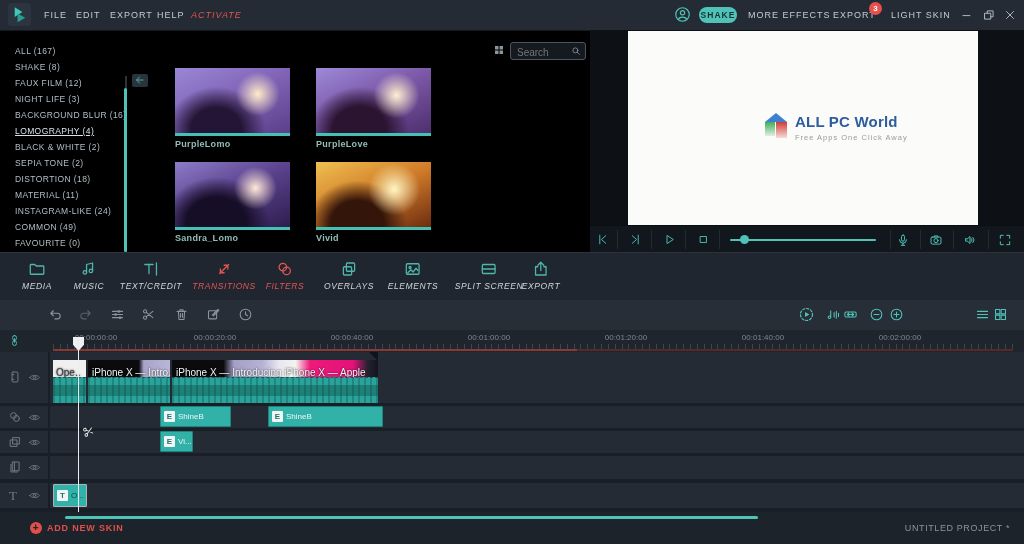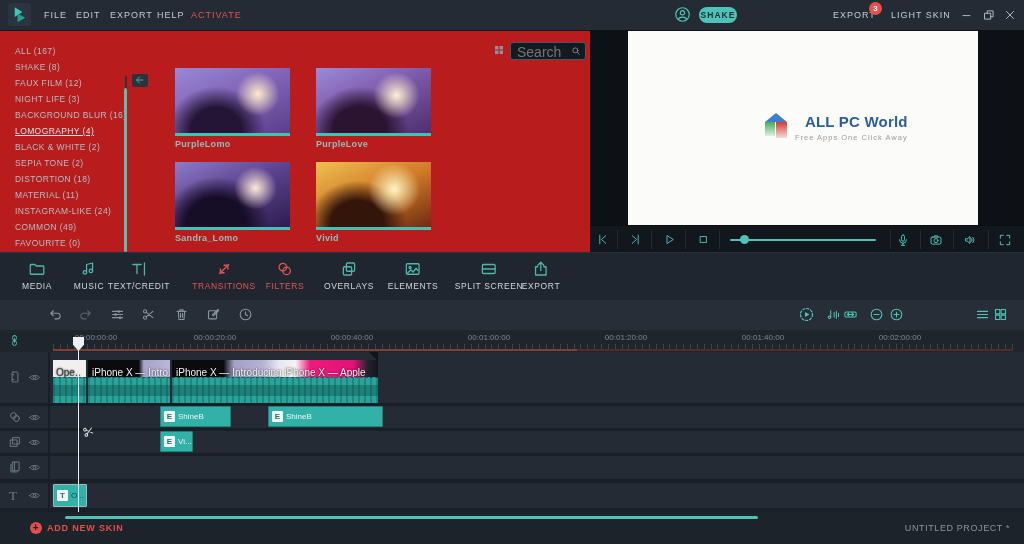--- a/index.html
+++ b/index.html
@@ -1,58 +1,58 @@
 <!DOCTYPE html>
 <html><head>
 <meta charset="utf-8">
 <style>
   html,body{margin:0;padding:0;background:#10141a;}
   #app{position:relative;width:1024px;height:544px;overflow:hidden;
-       font-family:"Liberation Sans",sans-serif;background:#b91c1c;color:#aeb8c0;
+       font-family:"Liberation Sans",sans-serif;background:#000000;color:#aeb8c0;
        -webkit-font-smoothing:antialiased;}
   .abs{position:absolute;}
   svg.ic{display:block;stroke:currentColor;fill:none;stroke-width:1.7;stroke-linecap:round;stroke-linejoin:round;}
   
   .titlebar{position:absolute;left:0;top:0;width:1024px;height:30px;background:#242b34;border-bottom:1px solid #141920;}
   .logo{position:absolute;left:8px;top:3px;width:23px;height:23px;background:#2b343f;border-radius:3px;}
   .menu{position:absolute;top:0;height:30px;line-height:30px;font-size:9px;letter-spacing:1px;color:#c3ccd2;cursor:default;}
-  .menu.red{color:#e25552;}
+  .menu.red{color:#e25552;font-style:italic;}
   .save-btn{position:absolute;left:699px;top:7px;width:38px;height:16px;background:#4fc3b8;border-radius:9px;
             color:#17332f;font-size:8.5px;font-weight:bold;letter-spacing:1px;text-align:center;line-height:16px;}
   .badge{position:absolute;left:869px;top:2px;min-width:13px;height:13px;border-radius:7px;background:#e8504d;
          color:#fff;font-size:8px;font-weight:bold;text-align:center;line-height:13px;}
   .winbtn{position:absolute;top:8px;width:14px;height:14px;color:#aeb8c0;}
   
   .side-item{position:absolute;left:15px;height:14px;font-size:8.5px;letter-spacing:.4px;color:#b3bec5;white-space:nowrap;}
   .side-item.sel{color:#d9e2e6;text-decoration:underline;}
   .side-track{position:absolute;left:125px;top:46px;width:2px;height:200px;background:#2b333c;}
   .side-scroll{position:absolute;left:124px;top:58px;width:3px;height:164px;background:#4fc3b8;border-radius:2px;}
   .back-btn{position:absolute;left:132px;top:44px;width:16px;height:13px;background:#2b333d;border-radius:2px;color:#4fc3b8;}
   
   .search{position:absolute;left:510px;top:42px;width:74px;height:16px;background:#151a20;border:1px solid #4c565f;border-radius:3px;}
-  .search input{position:absolute;left:4px;top:0;width:56px;height:16px;border:0;background:transparent;color:#9aa5ad;font-size:14px;outline:none;font-family:"Liberation Sans",sans-serif;}
+  .search input{position:absolute;left:4px;top:0;width:56px;height:16px;border:0;background:transparent;color:#9aa5ad;font-size:10px;outline:none;font-family:"Liberation Sans",sans-serif;}
   .thumb{position:absolute;width:115px;height:65px;border-bottom:3px solid #44c0b4;}
   .thumb-label{position:absolute;width:115px;font-size:9px;color:#93bdb8;letter-spacing:.3px;font-weight:bold;}
   .v-purplelomo{background:radial-gradient(circle at 72% 40%,#ffeccb 0%,rgba(255,236,203,0) 24%),radial-gradient(ellipse 55% 85% at 36% 95%,#241536 40%,rgba(36,21,54,0) 78%),linear-gradient(155deg,#9a87d6 0%,#8265b8 45%,#5c3f8a 100%);}
   .v-purplelove{background:radial-gradient(circle at 70% 42%,#fff0d0 0%,rgba(255,240,208,0) 26%),radial-gradient(ellipse 55% 85% at 38% 95%,#2a1430 42%,rgba(42,20,48,0) 78%),linear-gradient(155deg,#9d8ad8 0%,#7d5aaa 45%,#4e2f6e 100%);}
   .v-sandralomo{background:radial-gradient(circle at 70% 40%,#ffe9d8 0%,rgba(255,233,216,0) 24%),radial-gradient(ellipse 58% 90% at 36% 95%,#160d26 45%,rgba(22,13,38,0) 80%),linear-gradient(155deg,#8d7cc8 0%,#5d4490 45%,#2e1d4e 100%);}
   .v-vivid{background:radial-gradient(circle at 68% 42%,#fff6c2 0%,rgba(255,246,194,0) 30%),radial-gradient(ellipse 55% 85% at 36% 95%,#33150a 42%,rgba(51,21,10,0) 78%),linear-gradient(155deg,#f0c050 0%,#cf7a28 50%,#6e2c10 100%);}
   
-  .preview{position:absolute;left:590px;top:30px;width:434px;height:195px;background:#0d1116;text-align:right;}
+  .preview{position:absolute;left:590px;top:30px;width:434px;height:195px;background:#0d1116;}
   .screen{position:absolute;left:38px;top:1px;width:350px;height:194px;background:#fbfbfa;}
   .wm-title{font-size:15px;font-weight:bold;color:#2d5d9e;letter-spacing:.2px;}
   .wm-tag{font-size:7.5px;color:#9a9a9a;letter-spacing:1px;margin-top:3px;}
   .cube{position:relative;width:26px;height:28px;}
   .cube i{position:absolute;display:block;}
   .playbar{position:absolute;left:590px;top:225px;width:434px;height:27px;background:#12171d;border-top:1px solid #0a0e12;}
   .pb-sep{position:absolute;top:4px;width:1px;height:19px;background:#222b33;}
   .pb-btn{position:absolute;top:7px;color:#4fc3b8;}
   
   .toolbar{position:absolute;left:0;top:252px;width:1024px;height:48px;background:#20262f;border-top:1px solid #2c333d;border-bottom:1px solid #141920;}
-  .tb-item{position:absolute;top:7px;transform:translateX(-50%);text-align:right;color:#4fb6ad;}
+  .tb-item{position:absolute;top:7px;transform:translateX(-50%);text-align:right;color:#4fb6ad;font-style:italic;}
   .tb-item span{display:block;margin-top:3px;font-size:8.5px;letter-spacing:.6px;color:#cdd6db;white-space:nowrap;}
   .tb-item.red{color:#e25552;}
   .tb-item.red span{color:#e25552;}
   .tb-item svg{margin:0 auto;}
   .aspect{position:absolute;left:893px;top:257px;width:100px;text-align:right;font-size:8px;color:#8a949c;letter-spacing:.4px;}
   .timecode{position:absolute;left:893px;top:270px;width:100px;height:22px;border:1px solid #39424c;background:#171d24;
             color:#e8edf0;font-size:15px;font-weight:bold;text-align:center;line-height:22px;letter-spacing:.5px;}
   .dots{position:absolute;left:1001px;top:258px;width:10px;height:36px;
         background-image:radial-gradient(circle,#4a545e 1px,transparent 1.3px);background-size:5px 5px;}
   
@@ -281,20 +281,21 @@
     <span class="menu" style="left:110px">EXPORT</span>
     <span class="menu" style="left:157px">HELP</span>
     <span class="menu red" style="left:191px">ACTIVATE</span>
 
     <div class="abs" style="left:674px;top:6px;color:#4fc3b8">
       <svg class="ic" width="17" height="17">
           <use href="#i-user"></use>
         </svg>
     </div>
     <div class="save-btn">SHAKE</div>
+    <span class="menu" style="left:748px">MORE EFFECTS</span>
     <span class="menu" style="left:833px">EXPORT</span>
     <div class="badge">3</div>
     <span class="menu" style="left:891px">LIGHT SKIN</span>
     <div class="winbtn" style="left:960px">
         <svg class="ic" width="14" height="14">
           <use href="#i-min"></use>
         </svg>
       </div>
     <div class="winbtn" style="left:982px">
         <svg class="ic" width="14" height="14">
@@ -429,21 +430,21 @@
           <use href="#i-folder"></use>
         </svg>
         <span>MEDIA</span>
       </div>
     <div class="tb-item" style="left:89px">
         <svg class="ic" width="18" height="18">
           <use href="#i-music"></use>
         </svg>
         <span>MUSIC</span>
       </div>
-    <div class="tb-item" style="left:139px">
+    <div class="tb-item" style="left:151px">
         <svg class="ic" width="18" height="18">
           <use href="#i-text"></use>
         </svg>
         <span>TEXT/CREDIT</span>
       </div>
     <div class="tb-item red" style="left:224px">
         <svg class="ic" width="18" height="18">
           <use href="#i-trans"></use>
         </svg>
         <span>TRANSITIONS</span>

